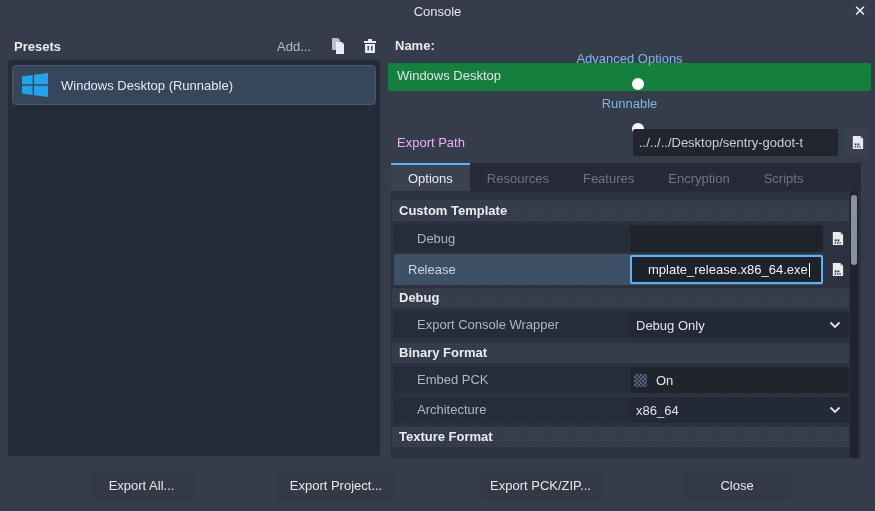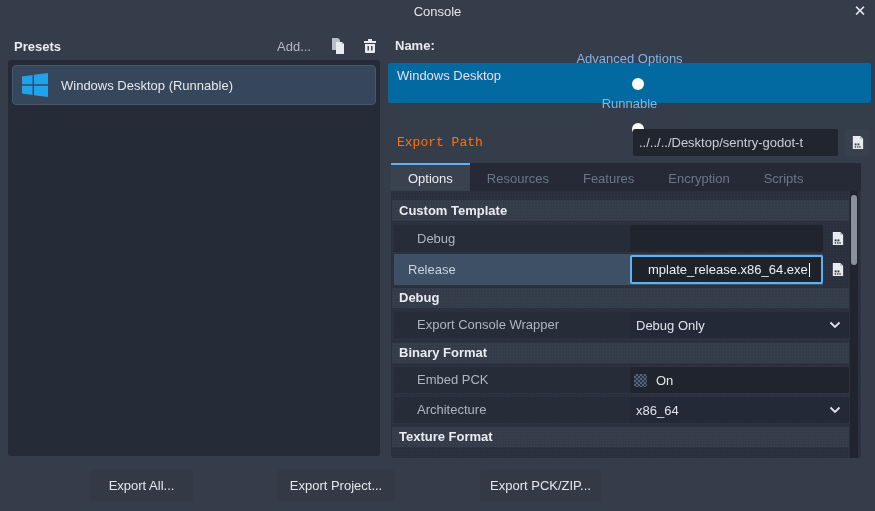--- a/index.html
+++ b/index.html
@@ -26,33 +26,33 @@
   .preset-list { left:8px; top:60px; width:372px; height:396px;
                  background:#252b37; border-radius:3px; }
   .preset-item { position:absolute; left:4px; top:5px; right:4px; height:40px;
                  background:#37475b; border:1px solid #45586e; border-radius:4px;
                  display:flex; align-items:center; box-sizing:border-box; }
   .preset-item .win-icon { margin-left:9px; width:26px; height:24px; flex:0 0 auto; }
   .preset-item .preset-label { margin-left:13px; color:#e6e9ee; }
 
   
   .name-label { left:395px; top:38px; font-weight:bold; color:#e8ebf0; }
-  .name-input { left:388px; top:63px; width:483px; height:40px; background:#0369a1;
+  .name-input { left:388px; top:63px; width:483px; height:28px; background:#15803d;
                 border-radius:2px; line-height:26px; padding-left:9px; box-sizing:border-box;
                 color:#dfe2e8; }
 
   .toggles-row { left:388px; top:99px; width:483px; height:22px;
                  display:flex; align-items:center; justify-content:flex-end; gap:10px;flex-direction:column; }
   .toggle-label { color:#7eb5e8; }
   .toggle { width:37px; height:16px; border-radius:8px; background:#63adf2; position:relative; margin-right:4px; }
   .toggle .knob { position:absolute; top:2px; right:2px; width:12px; height:12px;
                   border-radius:50%; background:#ffffff; }
   .toggle-gap { width:6px; }
 
-  .exportpath-label { left:397px; top:135px; color:#f97316;font-family:Liberation Mono, monospace; }
+  .exportpath-label { left:397px; top:135px; color:#f0abfc; }
   .exportpath-field { left:633px; top:129px; width:205px; height:27px; background:#20252e;
                       border-radius:2px; line-height:27px; padding:0 6px; box-sizing:border-box;
                       color:#c9cfd9; white-space:nowrap; overflow:hidden; }
   .exportpath-btn { left:845px; top:129px; width:24px; height:27px; background:#3a414e;
                     border-radius:3px; display:flex; align-items:center; justify-content:center; }
 
   
   .tabbar { left:391px; top:163px; width:470px; height:28px; background:#252a36;
             display:flex; align-items:stretch; }
   .tab { padding:0 17px; display:flex; align-items:center; color:#6d7687;
@@ -271,14 +271,15 @@
     <div class="section-hdr" style="top:236px; height:20px; line-height:20px;">Texture Format</div>
 
     <div class="vscroll">
       <div class="thumb"></div>
     </div>
   </div>
 
   <div class="abs footer-btn btn-export-all">Export All...</div>
   <div class="abs footer-btn btn-export-project">Export Project...</div>
   <div class="abs footer-btn btn-export-pck">Export PCK/ZIP...</div>
+  <div class="abs footer-btn btn-close">Close</div>
 
 </div>
 
 </body></html>

